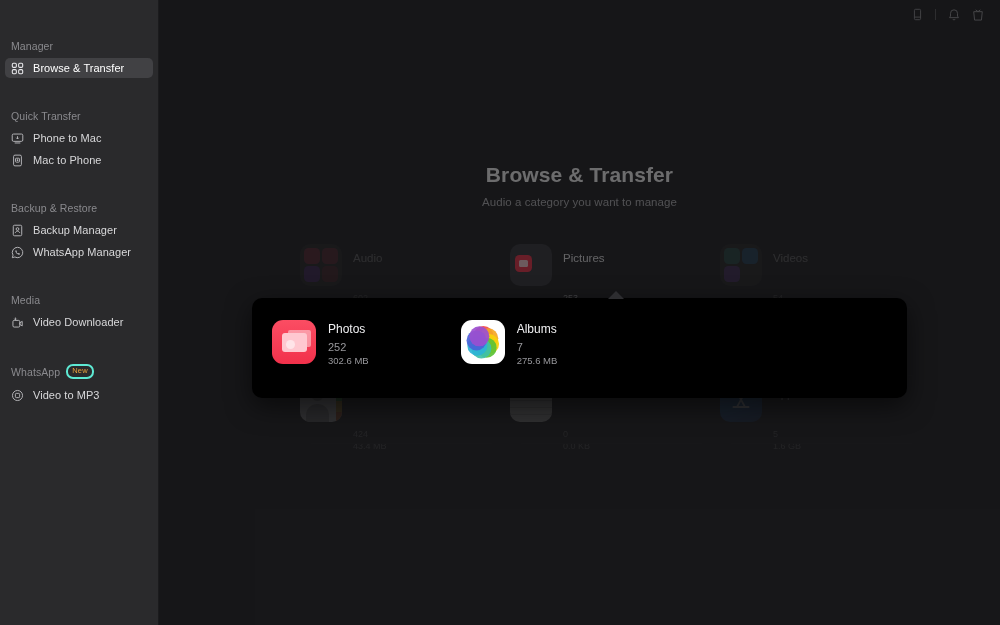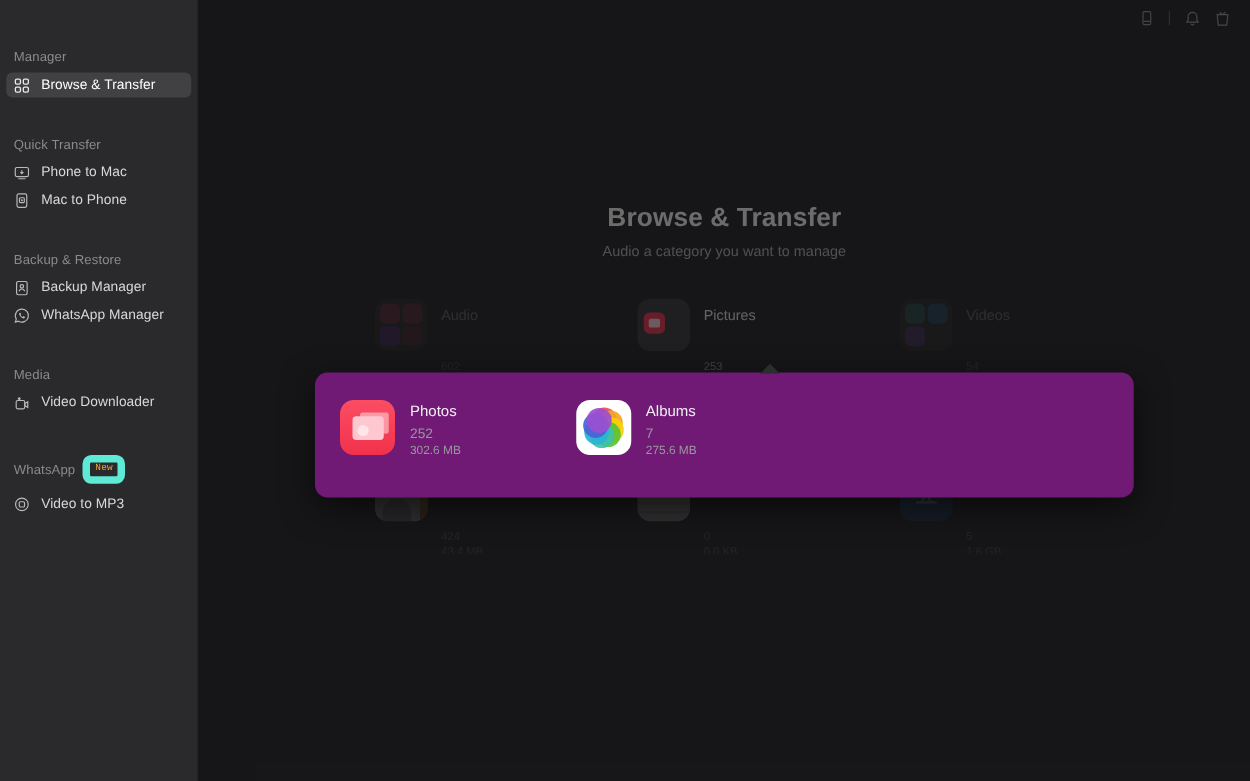--- a/index.html
+++ b/index.html
@@ -45,26 +45,25 @@
     color: #d8d8da;
     white-space: nowrap;
     letter-spacing: .05px;
   }
   .sb-item.active .sb-label { color: #ffffff; }
   .sb-ico { width: 13px; height: 13px; flex:0 0 13px; display:flex; align-items:center; justify-content:center; }
   .sb-ico svg { display:block; }
   .new-badge {
     font-size: 7.5px;
     color: #e8a33d;
-    border: 6px solid #5eead4;
+    border: 2px solid #5eead4;
     border-radius: 7px;
     padding: 0px 4px 1px 4px;
     line-height: 10px;
     letter-spacing: .2px;
-    font-family: Liberation Mono, monospace;
   }
 
   
   #main { flex: 1; position: relative; height: 625px; background: #1e1e20; }
 
   #topbar {
     height: 29px;
     display: flex; align-items: center; justify-content: flex-end;
     padding-right: 14px;
     gap: 8px;
@@ -84,21 +83,21 @@
   
   #grid {
     position: absolute;
     left: 141px; top: 243px;
     width: 630px;
   }
   .grid-row { display: flex; }
   .cat {
     width: 210px;
     height: 68px;
-    display: flex; align-items: flex-end;
+    display: flex; align-items: flex-start;
     padding-top: 1px;
     position: relative;
   }
   .cat-inner { display:flex; gap: 11px; align-items: flex-start; }
   .cat-ico {
     width: 42px; height: 42px; flex: 0 0 42px;
     border-radius: 10px;
     position: relative;
     overflow: hidden;
   }
@@ -138,21 +137,21 @@
 
   
   #scrim {
     position: absolute; left:0; top:0; right:0; bottom:0;
     background: rgba(18,18,20,0.62);
   }
   #popup {
     position: absolute;
     left: 93px; top: 298px;
     width: 655px; height: 100px;
-    background: #701a75;
+    background: #000000;
     border-radius: 10px;
     box-shadow: 0 8px 26px rgba(0,0,0,.55);
   }
   #popup-arrow {
     position: absolute;
     left: 356px; top: -7px;
     width: 0; height: 0;
     border-left: 8px solid transparent;
     border-right: 8px solid transparent;
     border-bottom: 8px solid #2d2d30;

